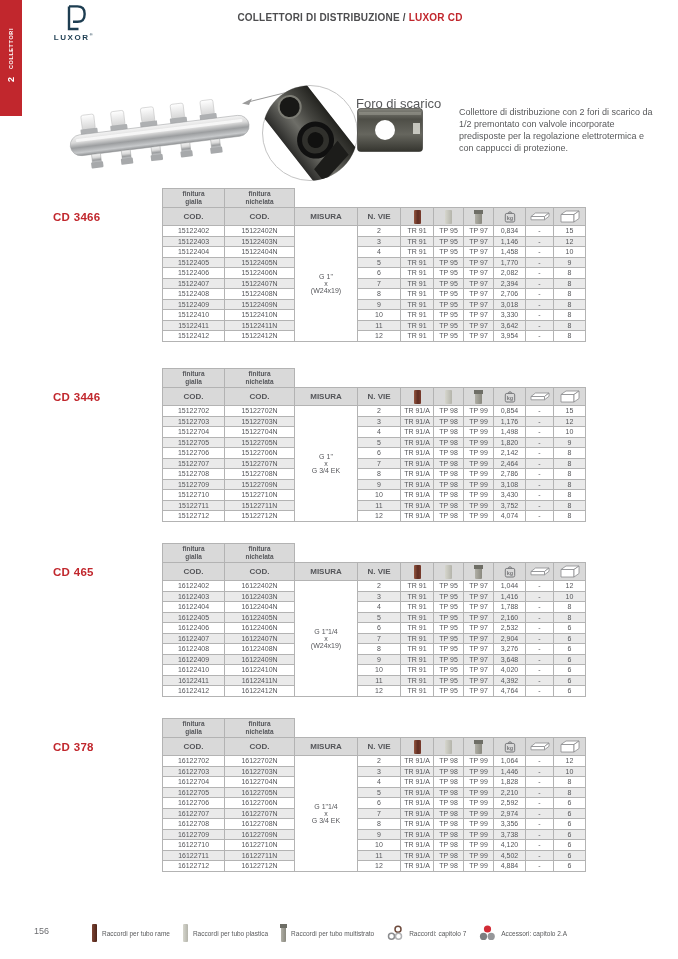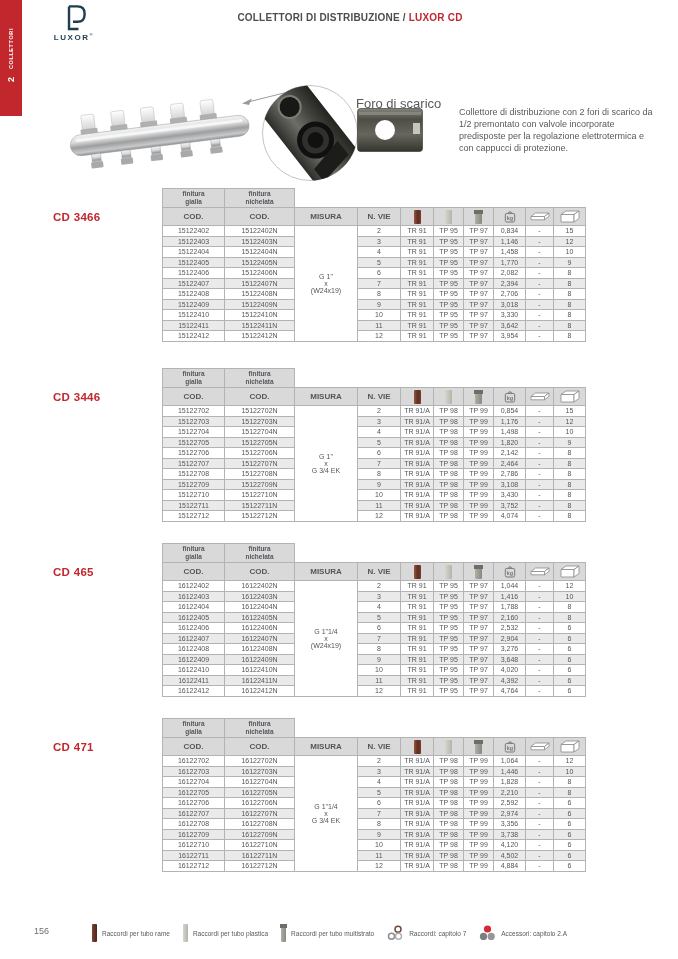--- a/index.html
+++ b/index.html
@@ -680,21 +680,21 @@
               <td>TP 95</td>
               <td>TP 97</td>
               <td>4,764</td>
               <td>-</td>
               <td>6</td>
             </tr>
           </tbody>
         </table>
       </div>
       <div class="table-block" style="top:718px">
-        <div class="table-title">CD 471</div>
+        <div class="table-title">CD 378</div>
         <table class="cat">
           <colgroup>
             <col style="width:62px">
             <col style="width:70px">
             <col style="width:63px">
             <col style="width:43px">
             <col style="width:33px">
             <col style="width:30px">
             <col style="width:30px">
             <col style="width:32px">

